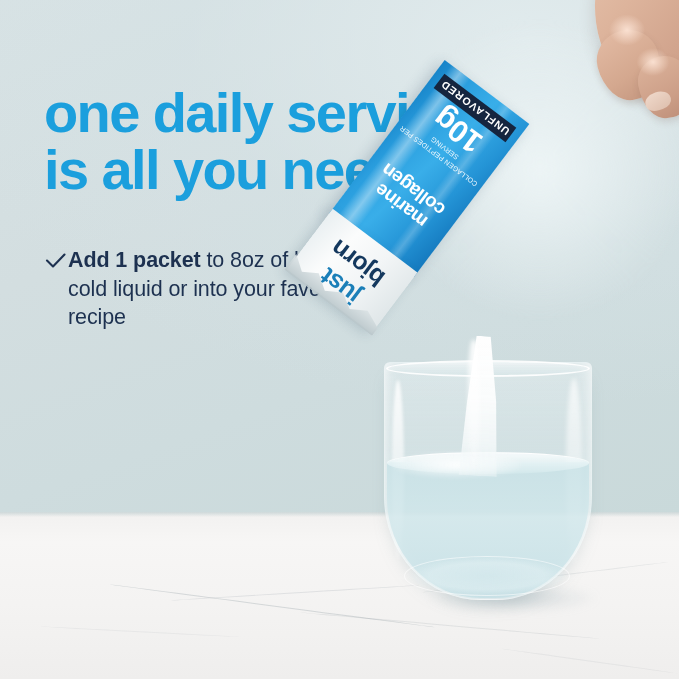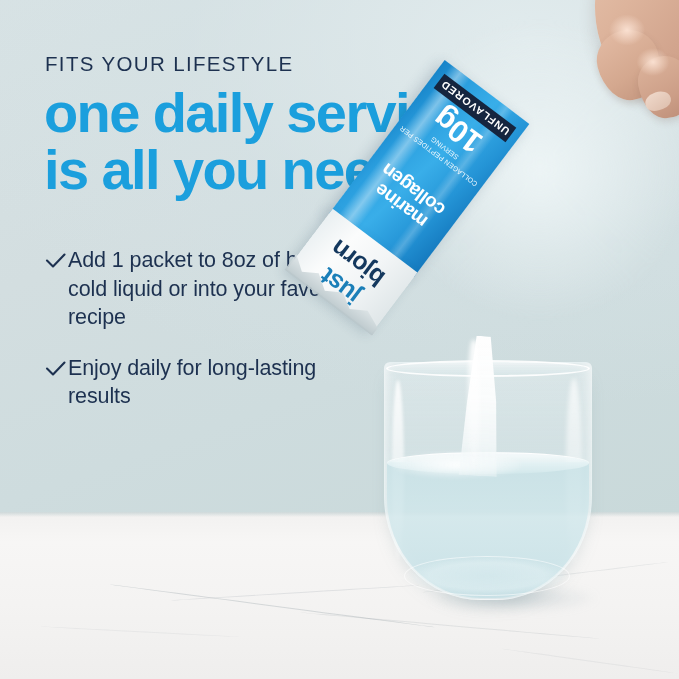--- a/index.html
+++ b/index.html
@@ -106,21 +106,21 @@
     margin-top: 2px;
     color: #1d3150;
   }
   .bullet .check svg { display: block; }
   .bullet .btext {
     color: #1d3150;
     font-size: 21.5px;
     line-height: 28.5px;
     letter-spacing: -0.1px;
   }
-  .bullet .btext b { font-weight: 400; text-align: center; }
+  .bullet .btext b { font-weight: 700; text-align: center; }
 
   
   .hand {
     position: absolute;
     left: 594px; top: -76px;
     width: 150px; height: 172px;
     border-radius: 50% 46% 42% 50% / 56% 52% 46% 44%;
     background: linear-gradient(148deg, #e7c4ae 0%, #ddb49c 34%, #d2a58e 62%, #c49680 100%);
     transform: rotate(-17deg);
     box-shadow: -4px 9px 16px rgba(90,70,60,0.16);
@@ -373,47 +373,38 @@
   <div class="counter-topedge"></div>
   <div class="vein v1"></div>
   <div class="vein v2"></div>
   <div class="vein v3"></div>
   <div class="vein v4"></div>
   <div class="vein v5"></div>
   <div class="vein v6"></div>
 
   <div class="glass-shadow"></div>
 
-  <div class="eyebrow">FITS YOUR LIFESTYLE</div>
 
   <div class="headline">
     <span class="hl-line">one daily serving</span>
     <span class="hl-line">is all you need</span>
   </div>
 
   <div class="bullets">
 
     <div class="bullet">
       <span class="check">
         <svg width="24" height="26" viewBox="0 0 24 26" fill="none">
           <path d="M3 12.5 L9 18.5 L20.5 6.5" stroke="currentColor" stroke-width="2.1" stroke-linecap="round" stroke-linejoin="round"></path>
         </svg>
       </span>
       <span class="btext"><b>Add 1 packet</b><span> to 8oz of hot or cold liquid or into your favorite recipe</span></span>
     </div>
 
 
-    <div class="bullet">
-      <span class="check">
-        <svg width="24" height="26" viewBox="0 0 24 26" fill="none">
-          <path d="M3 12.5 L9 18.5 L20.5 6.5" stroke="currentColor" stroke-width="2.1" stroke-linecap="round" stroke-linejoin="round"></path>
-        </svg>
-      </span>
-      <span class="btext"><b>Enjoy daily</b><span> for long-lasting results</span></span>
-    </div>
 
   </div>
 
   <div class="packet">
     <div class="packet-body"></div>
     <div class="packet-gloss"></div>
     <div class="packet-gloss2"></div>
     <div class="packet-white"></div>
     <div class="packet-tear"></div>
 

